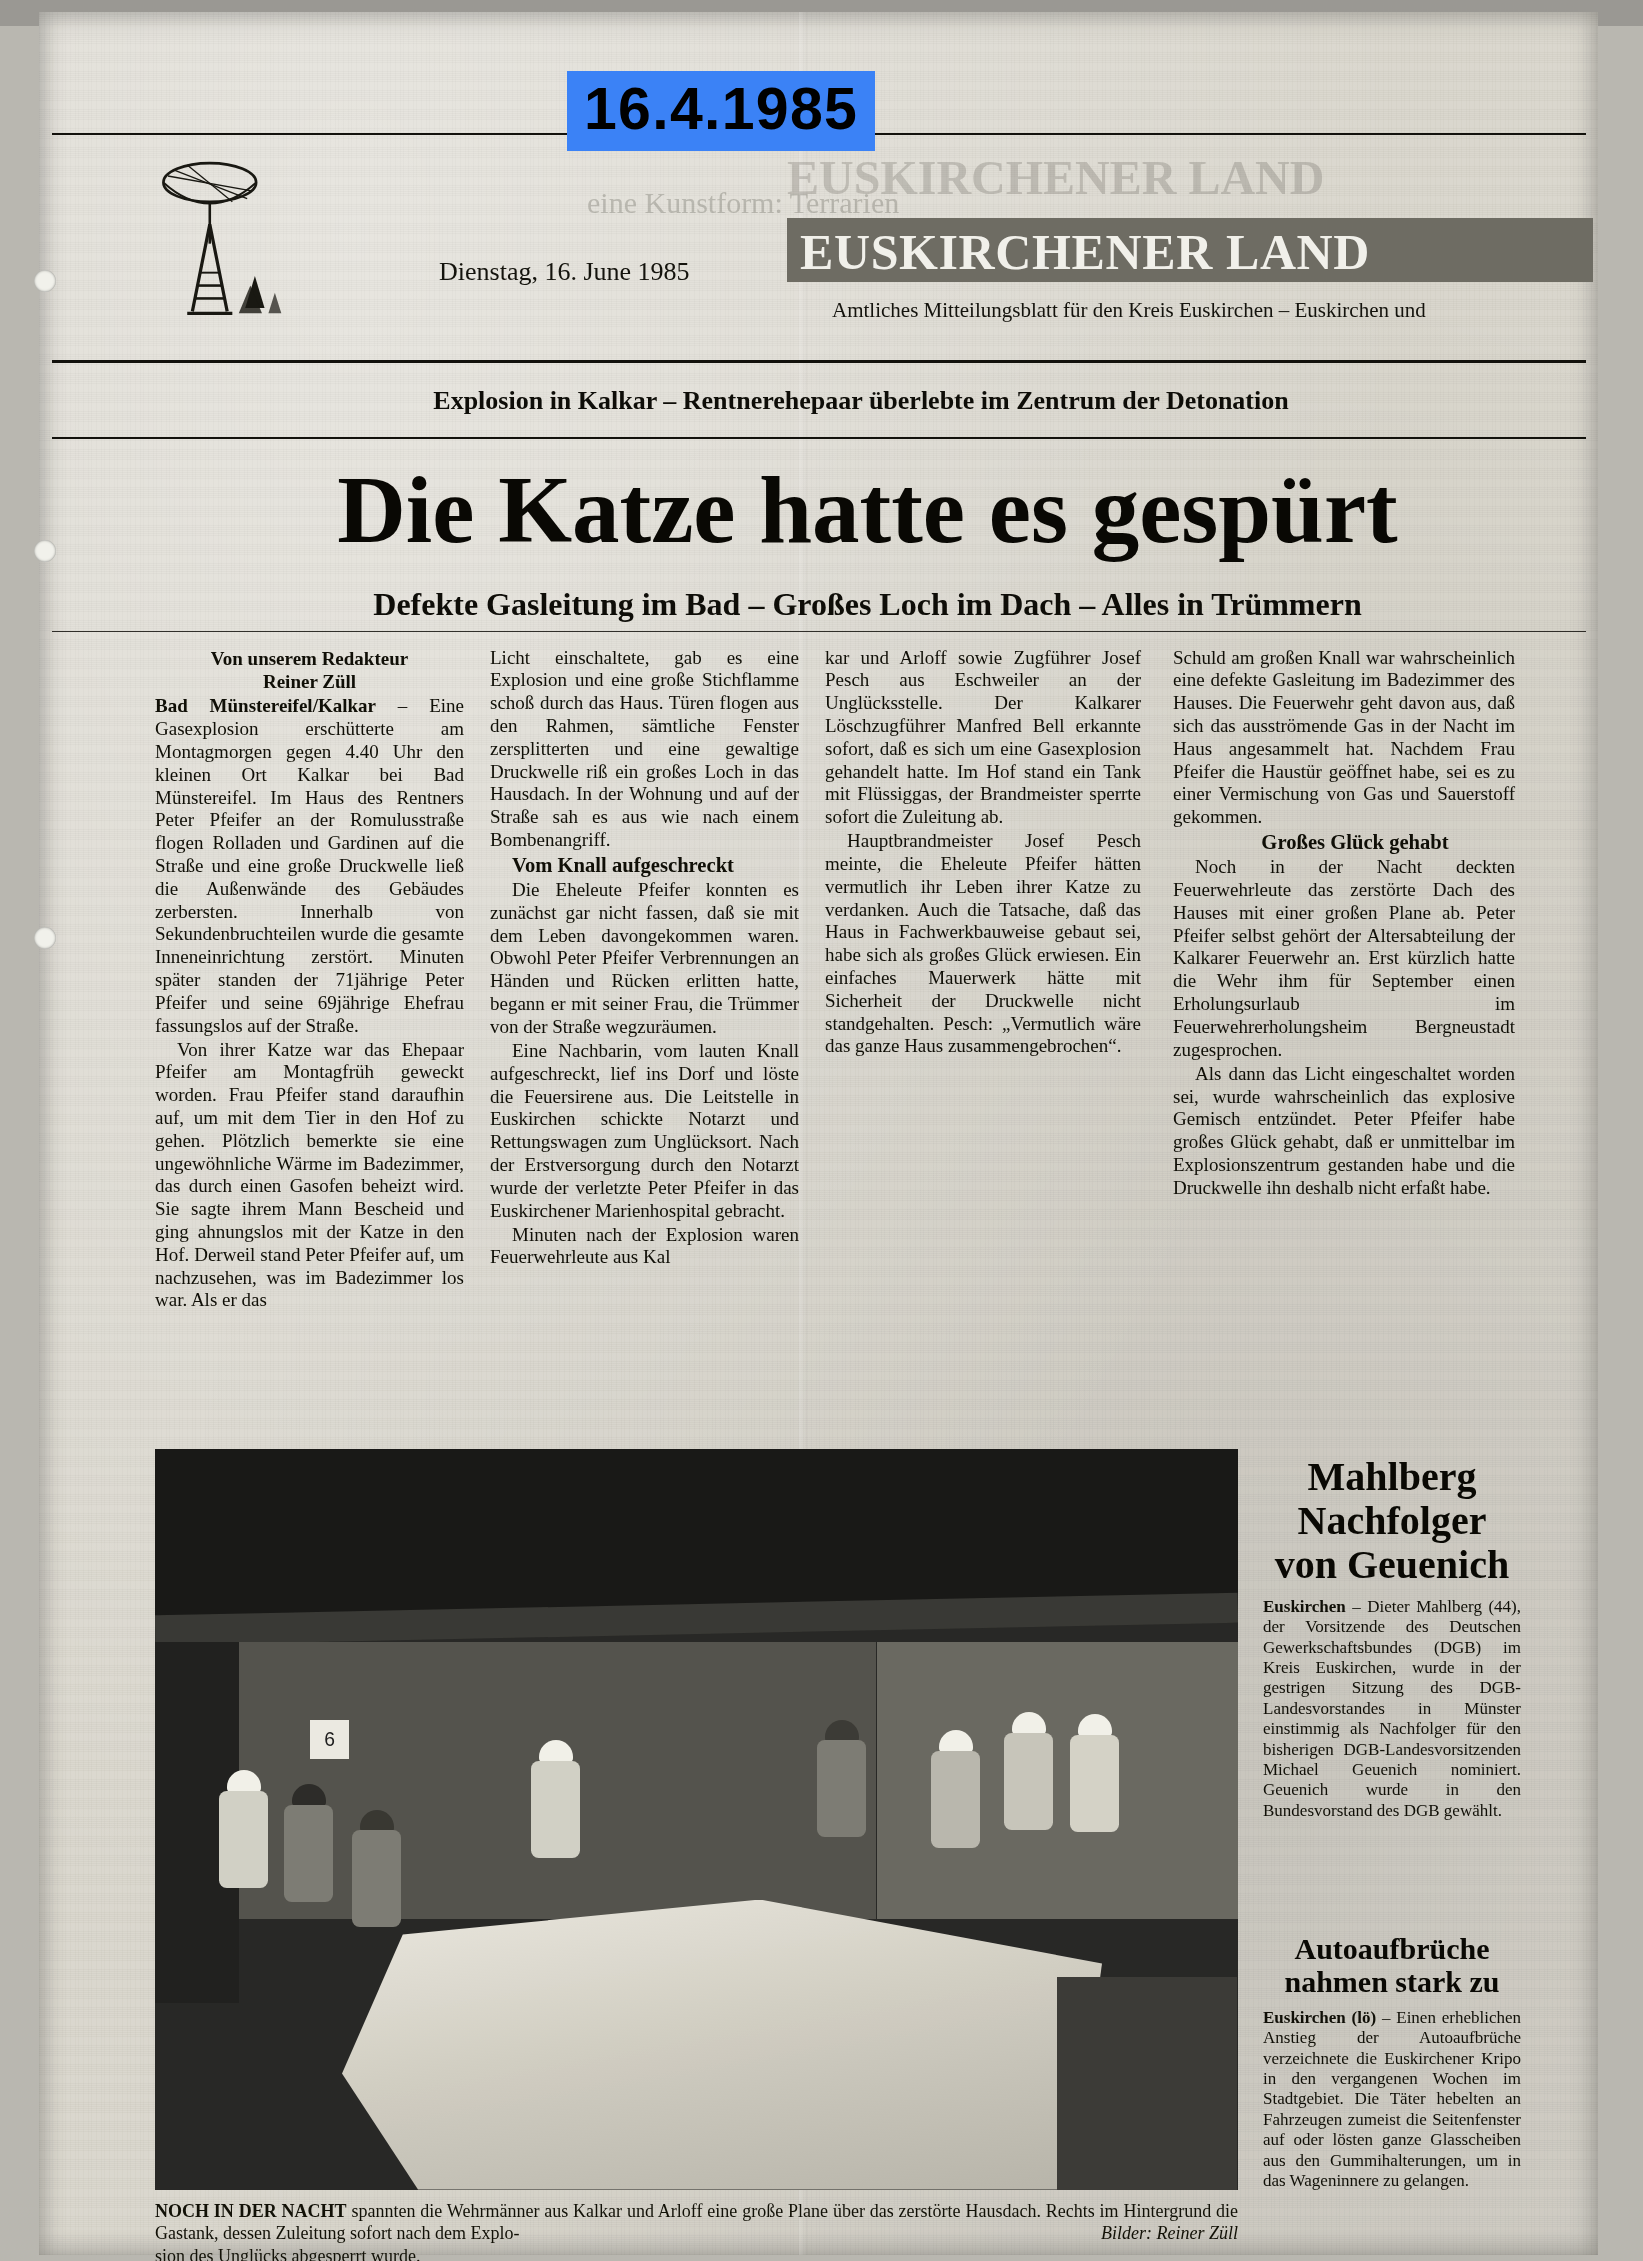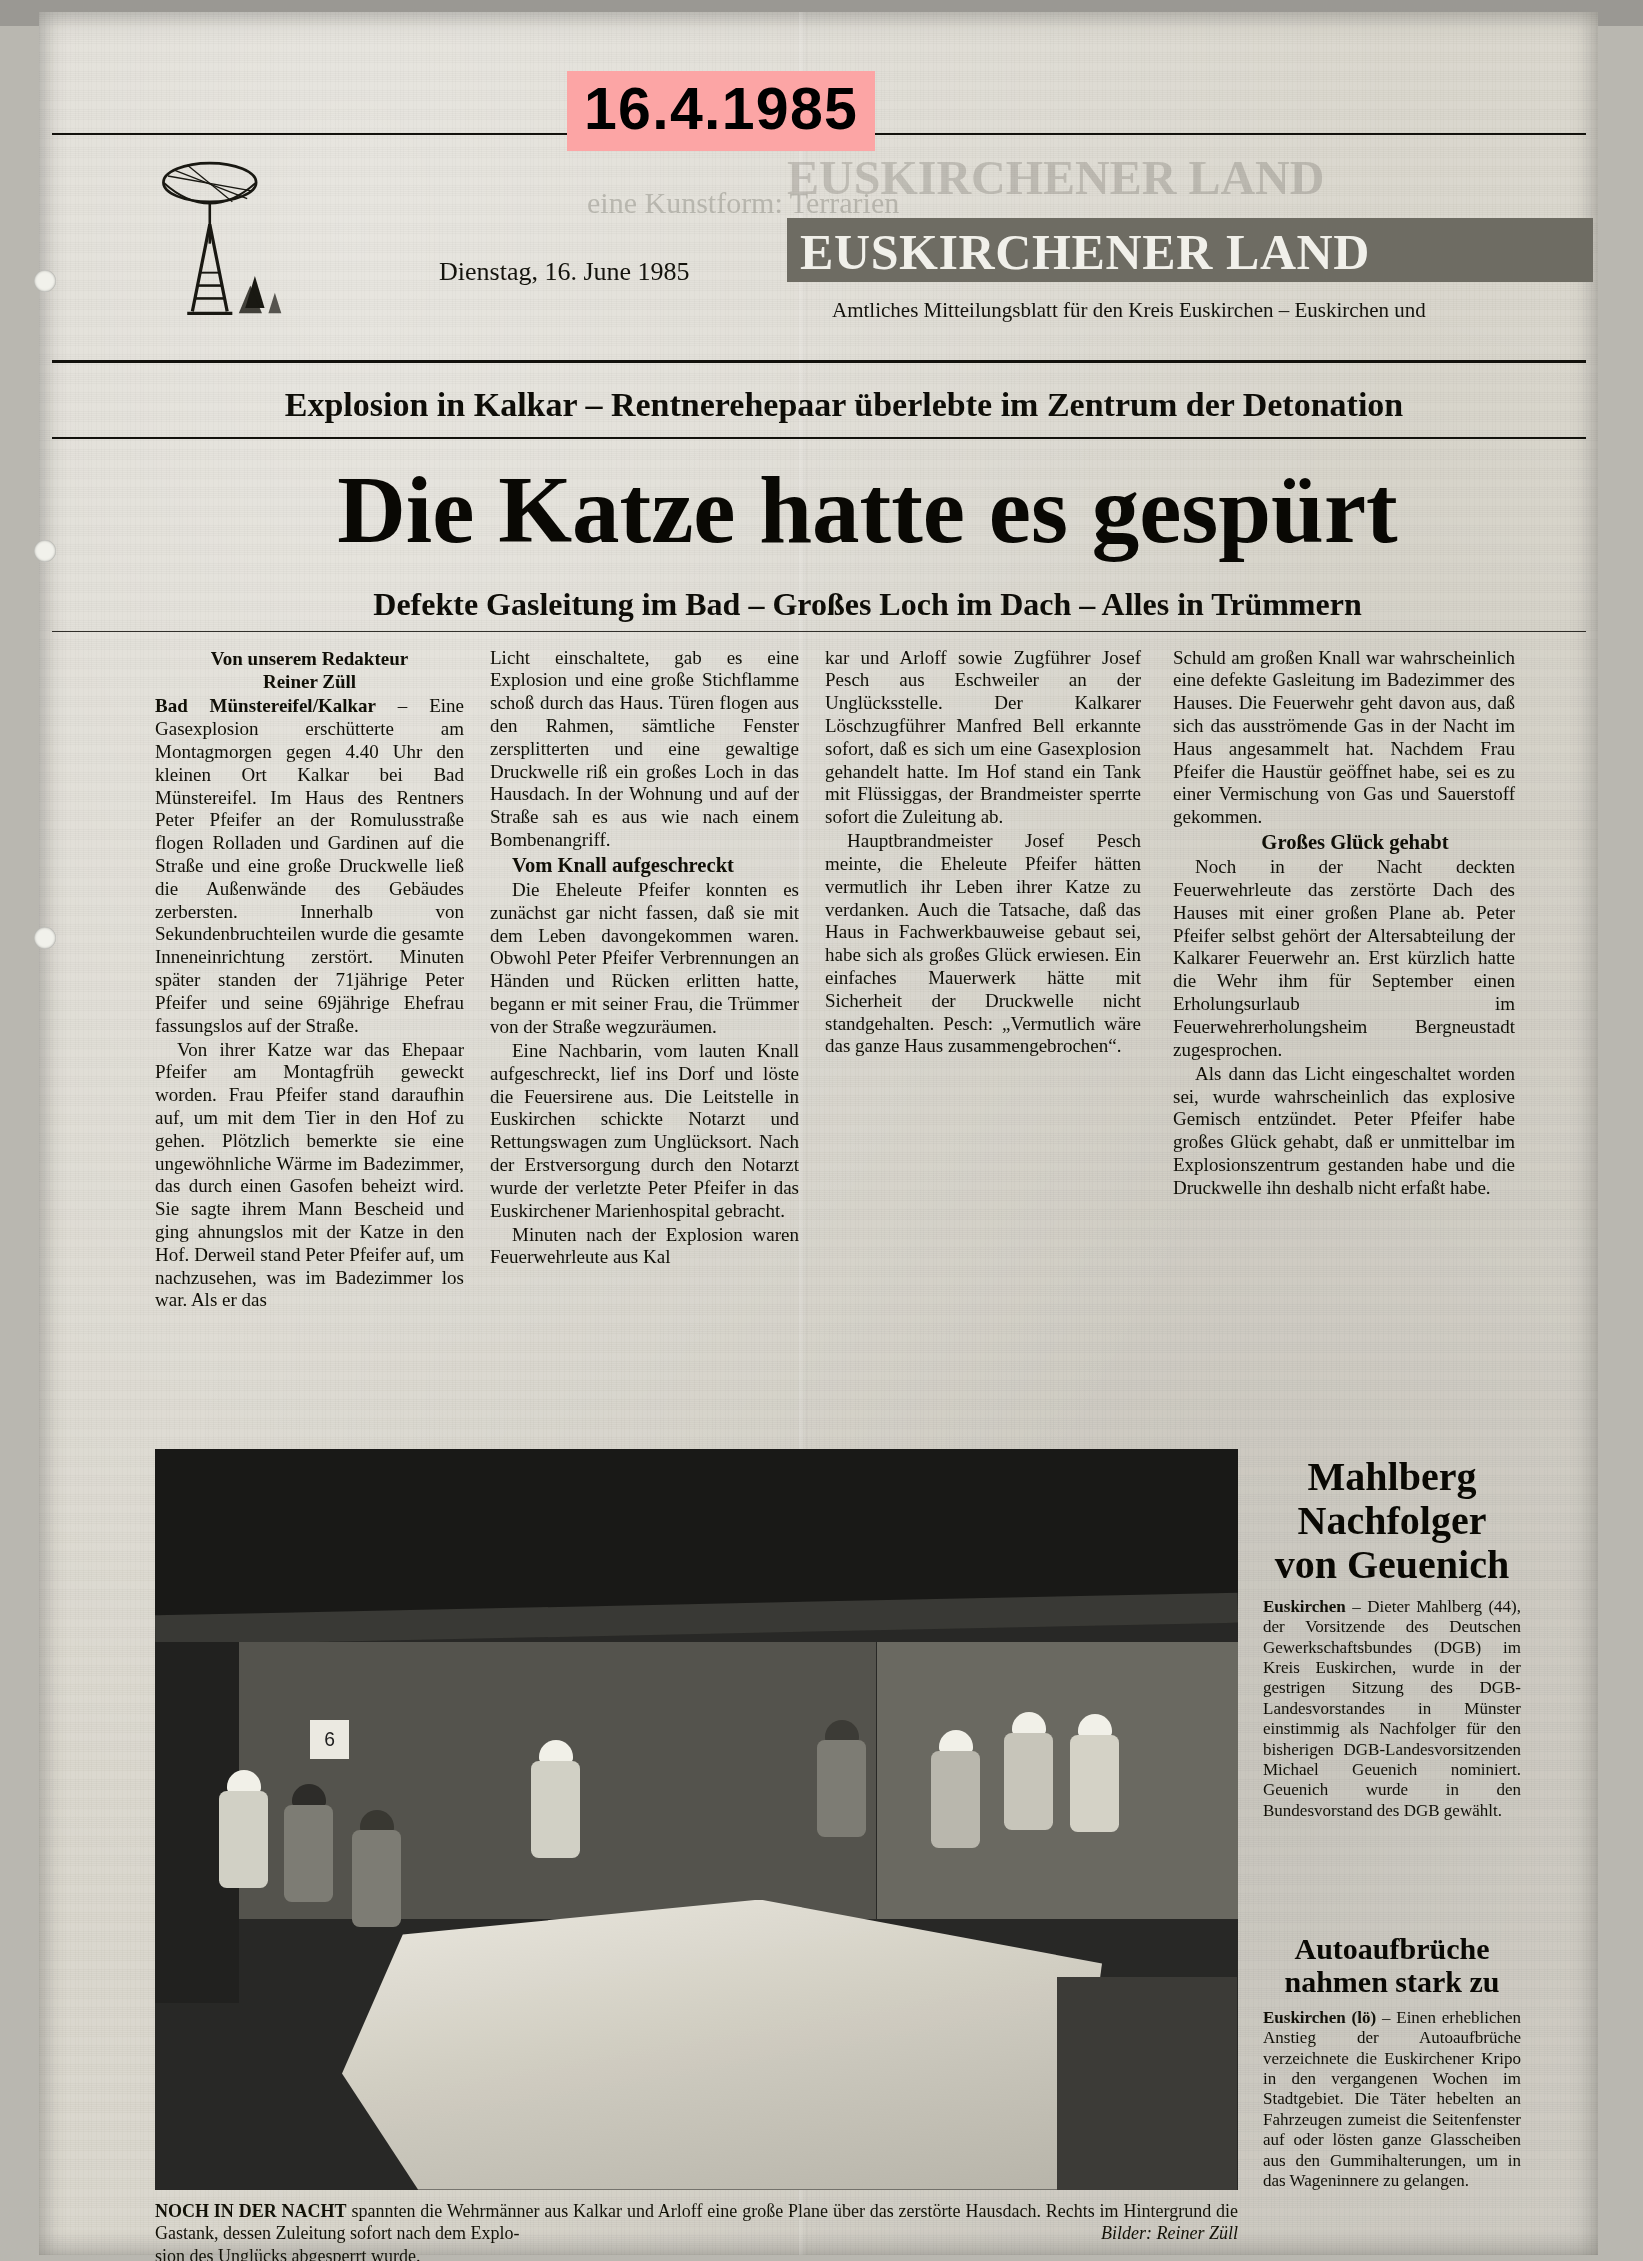--- a/index.html
+++ b/index.html
@@ -24,21 +24,21 @@
   .grain{
     position:absolute;inset:0;
     background-image:
       repeating-linear-gradient(0deg, rgba(0,0,0,.025) 0 0.6px, rgba(0,0,0,0) 0.6px 1.9px),
       repeating-linear-gradient(90deg, rgba(0,0,0,.02) 0 0.6px, rgba(0,0,0,0) 0.6px 2.6px);
     pointer-events:none;
   }
   
   #datestamp{
     position:absolute;left:567px;top:71px;
-    background:#fca5a5;
+    background:#3b82f6;
     color:#000;
     font-family:"Liberation Sans", sans-serif;
     font-weight:bold;
     font-size:59px;
     letter-spacing:1.3px;
     padding:9px 17px 11.6px 17px;
     line-height:1;
     z-index:40;
   }
   
@@ -77,24 +77,24 @@
     white-space:nowrap;
   }
   #ghost-line{
     position:absolute;left:451px;top:39px;
     font-family:"Liberation Serif", serif;font-size:30px;
     color:rgba(80,78,70,.28);white-space:nowrap;
   }
   .rule{position:absolute;background:#14130e;}
   
   #kicker{
-    position:absolute;left:93px;top:374px;width:1424px;
+    position:absolute;left:110px;top:374px;width:1424px;
     text-align:center;
     font-family:"Liberation Serif", serif;font-weight:bold;
-    font-size:34px;color:#100f0a;white-space:nowrap;
+    font-size:26px;color:#100f0a;white-space:nowrap;
   }
   #headline{
     position:absolute;left:110px;top:451px;width:1437px;
     text-align:center;
     font-family:"Liberation Serif", serif;font-weight:bold;
     font-size:95px;line-height:1;color:#0b0a06;
     white-space:nowrap;
   }
   #subhead{
     position:absolute;left:110px;top:574px;width:1437px;

